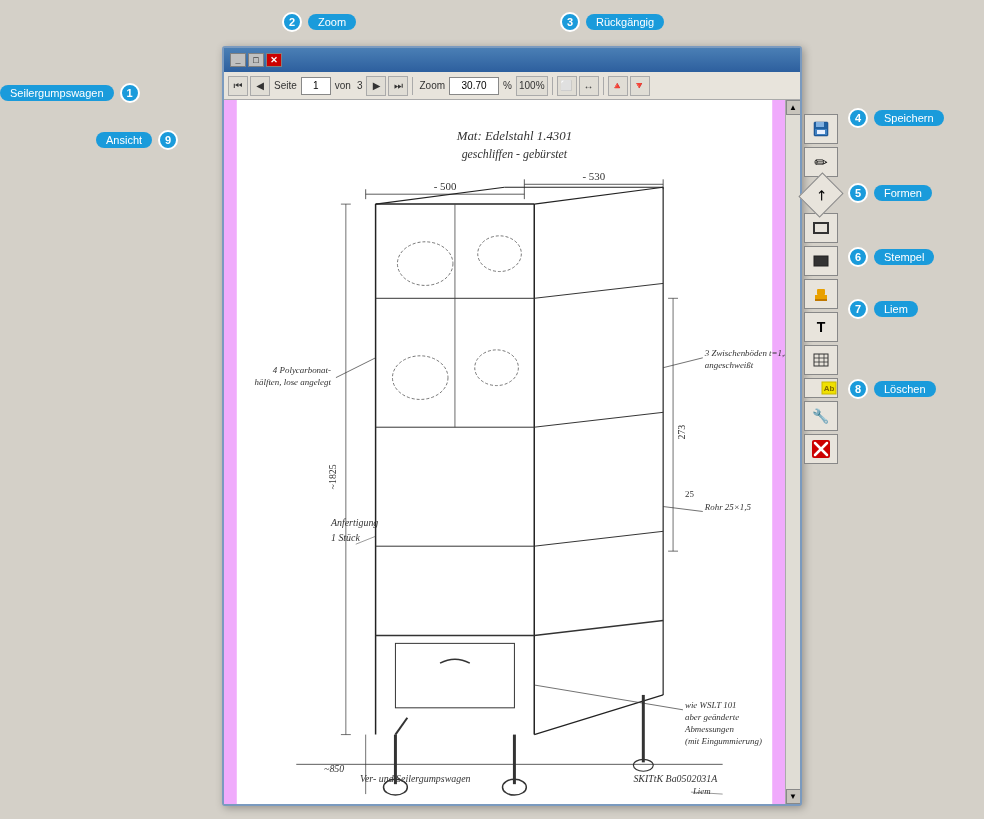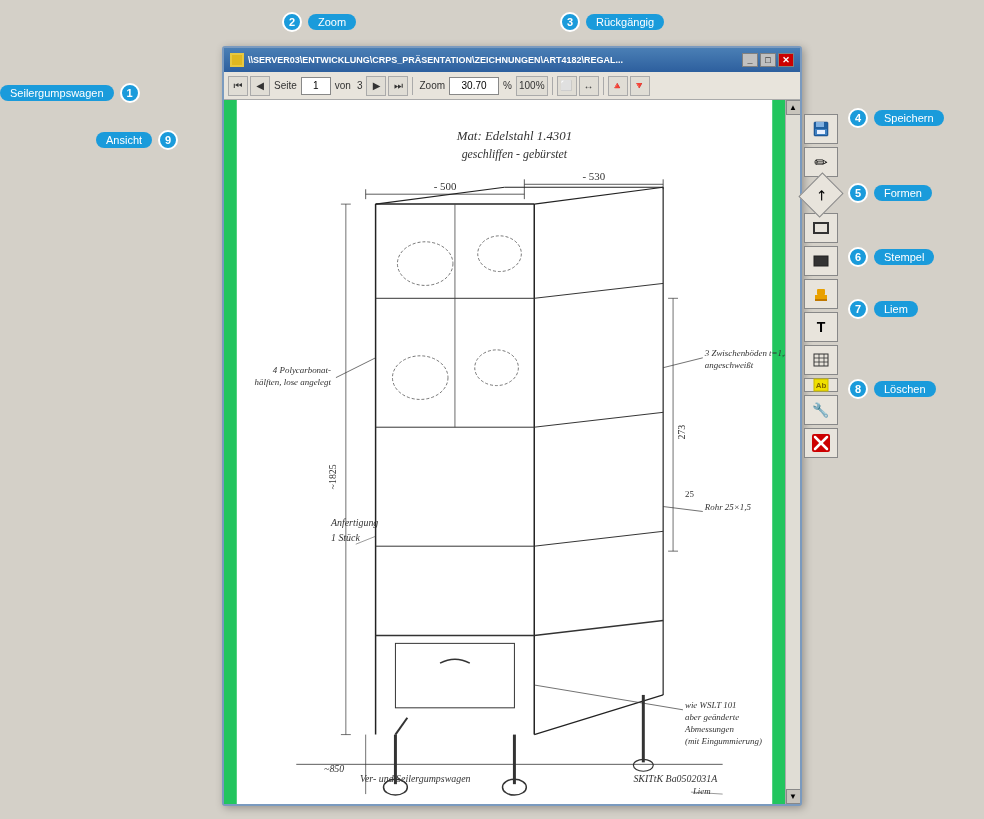--- a/index.html
+++ b/index.html
@@ -126,21 +126,21 @@
     }
 
     .window-content {
       display: flex;
       flex: 1;
       overflow: hidden;
     }
 
     .canvas-area {
       flex: 1;
-      background: #22c55e;
+      background: #f0abfc;
       position: relative;
       overflow: hidden;
     }
 
     .scrollbar-v {
       width: 15px;
       background: #d4d0c8;
       border-left: 1px solid #aaa;
       display: flex;
       flex-direction: column;
@@ -270,29 +270,20 @@
 </div>
 
 <div class="tip" style="left:848px; top:379px;">
   <span class="tip-num">8</span>
   <span class="tip-bubble">Löschen</span>
 </div>
 
 <div class="window">
 
   <div class="window-titlebar">
-    <div class="window-title-text">
-      <div class="window-icon">
-        <svg width="12" height="12" viewBox="0 0 12 12">
-          <rect x="0" y="0" width="12" height="12" fill="#e8c840"></rect>
-          <rect x="1" y="1" width="10" height="10" fill="#e0b820"></rect>
-        </svg>
-      </div>
-      <span style="font-size:9px; max-width:480px; overflow:hidden; white-space:nowrap;">\\SERVER03\ENTWICKLUNG\CRPS_PRÄSENTATION\ZEICHNUNGEN\ART4182\REGAL...</span>
-    </div>
     <div class="window-controls">
       <div class="win-btn">_</div>
       <div class="win-btn">□</div>
       <div class="win-btn close">✕</div>
     </div>
   </div>
 
   <div class="window-toolbar">
 
     <button class="tb-btn" title="Erste Seite">⏮</button>
@@ -478,21 +469,21 @@
   <div class="rt-btn" style="background:#e8e4dc; border:1px solid #888; display:flex; align-items:center; justify-content:center; height:30px; cursor:pointer;">
     <svg width="16" height="14" viewBox="0 0 16 14">
       <rect x="1" y="1" width="14" height="12" fill="none" stroke="#333" stroke-width="1"></rect>
       <line x1="1" y1="5" x2="15" y2="5" stroke="#333" stroke-width="0.8"></line>
       <line x1="1" y1="9" x2="15" y2="9" stroke="#333" stroke-width="0.8"></line>
       <line x1="6" y1="1" x2="6" y2="13" stroke="#333" stroke-width="0.8"></line>
       <line x1="11" y1="1" x2="11" y2="13" stroke="#333" stroke-width="0.8"></line>
     </svg>
   </div>
 
-  <div class="rt-btn" style="background:#e8e4dc; border:1px solid #888; display:flex; align-items:center; justify-content:center; height:14px; cursor:pointer;">
+  <div class="rt-btn" style="background:#e8e4dc; border:1px solid #888; display:flex; align-items:center; justify-content:flex-end; height:20px; cursor:pointer;">
     <svg width="16" height="14" viewBox="0 0 16 14">
       <rect x="1" y="1" width="14" height="12" fill="#f0e000" stroke="#c8b800" stroke-width="1"></rect>
       <text x="8" y="10" font-size="8" text-anchor="middle" fill="#806600" font-weight="bold">Ab</text>
     </svg>
   </div>
 
   <div class="rt-btn" style="background:#e8e4dc; border:1px solid #888; display:flex; align-items:center; justify-content:center; height:30px; font-size:14px; cursor:pointer;">🔧</div>
 
   <div class="rt-btn" style="background:#e8e4dc; border:1px solid #888; display:flex; align-items:center; justify-content:center; height:30px; cursor:pointer;">
     <svg width="20" height="20" viewBox="0 0 20 20">

